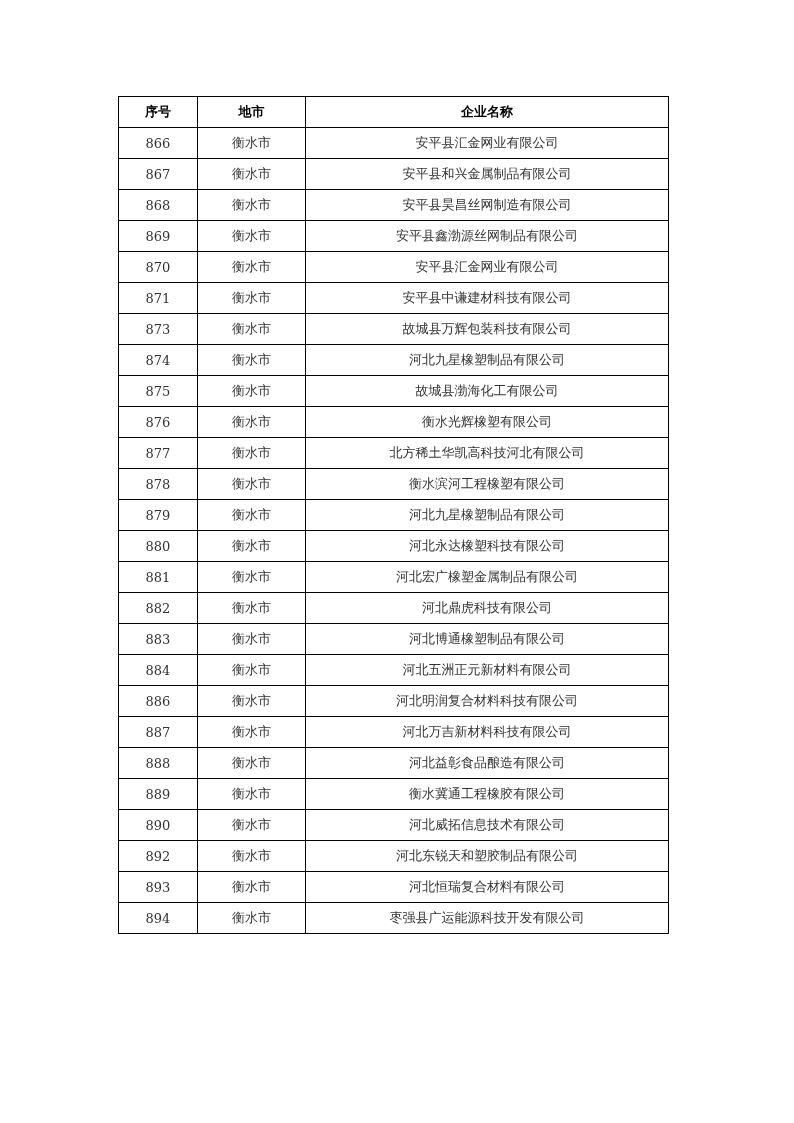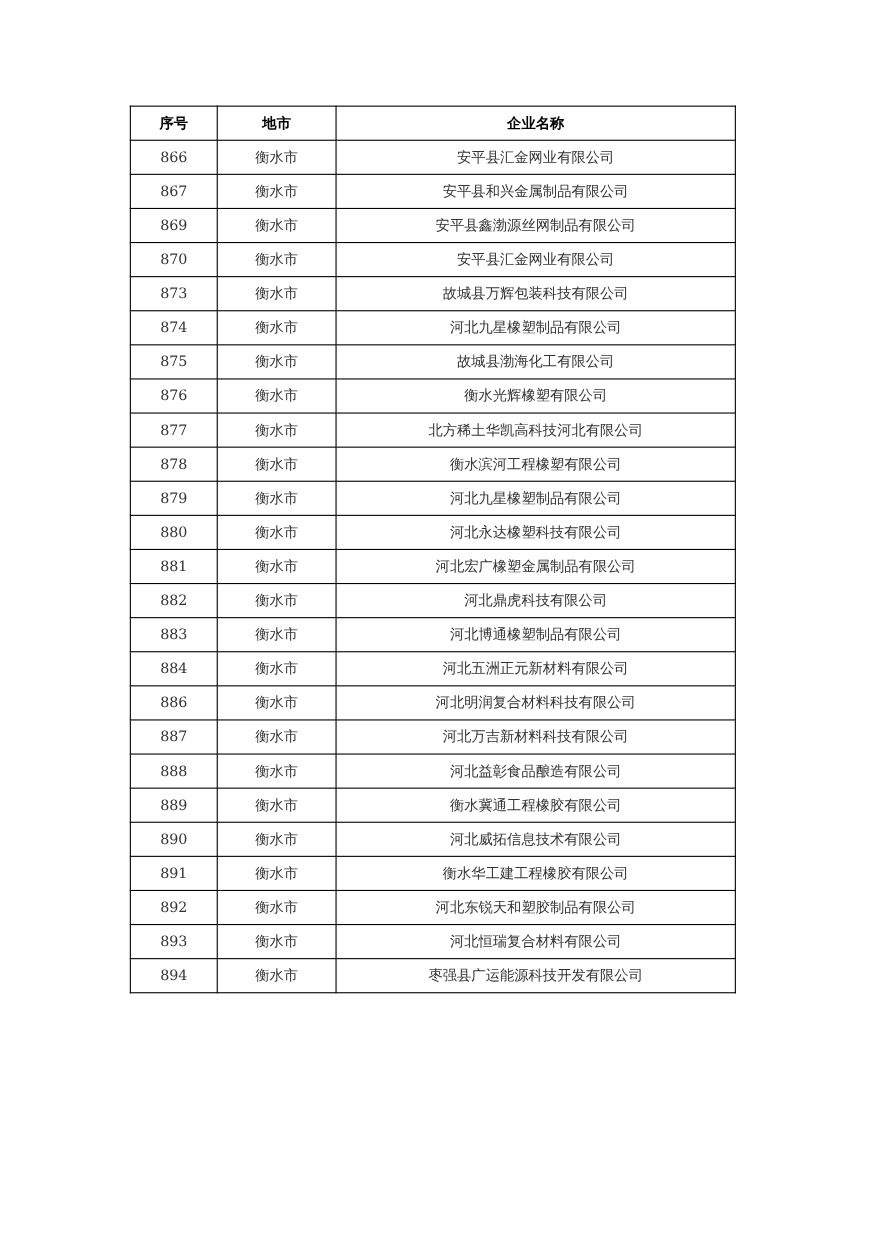--- a/index.html
+++ b/index.html
@@ -35,28 +35,38 @@
         <td>866</td>
         <td>衡水市</td>
         <td>安平县汇金网业有限公司</td>
       </tr>
       <tr>
         <td>867</td>
         <td>衡水市</td>
         <td>安平县和兴金属制品有限公司</td>
       </tr>
       <tr>
+        <td>868</td>
+        <td>衡水市</td>
+        <td>安平县昊昌丝网制造有限公司</td>
+      </tr>
+      <tr>
         <td>869</td>
         <td>衡水市</td>
         <td>安平县鑫渤源丝网制品有限公司</td>
       </tr>
       <tr>
         <td>870</td>
         <td>衡水市</td>
         <td>安平县汇金网业有限公司</td>
+      </tr>
+      <tr>
+        <td>871</td>
+        <td>衡水市</td>
+        <td>安平县中谦建材科技有限公司</td>
       </tr>
       <tr>
         <td>873</td>
         <td>衡水市</td>
         <td>故城县万辉包装科技有限公司</td>
       </tr>
       <tr>
         <td>874</td>
         <td>衡水市</td>
         <td>河北九星橡塑制品有限公司</td>
@@ -130,25 +140,20 @@
         <td>889</td>
         <td>衡水市</td>
         <td>衡水冀通工程橡胶有限公司</td>
       </tr>
       <tr>
         <td>890</td>
         <td>衡水市</td>
         <td>河北威拓信息技术有限公司</td>
       </tr>
       <tr>
-        <td>891</td>
-        <td>衡水市</td>
-        <td>衡水华工建工程橡胶有限公司</td>
-      </tr>
-      <tr>
         <td>892</td>
         <td>衡水市</td>
         <td>河北东锐天和塑胶制品有限公司</td>
       </tr>
       <tr>
         <td>893</td>
         <td>衡水市</td>
         <td>河北恒瑞复合材料有限公司</td>
       </tr>
       <tr>

